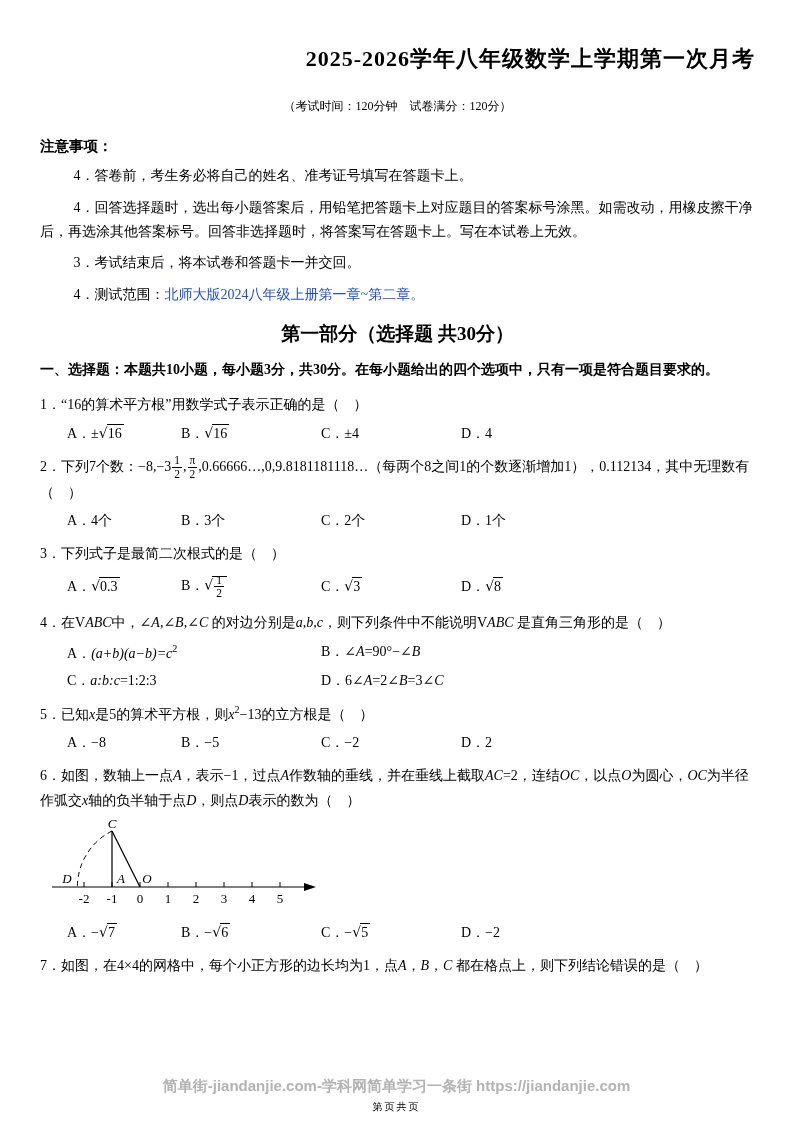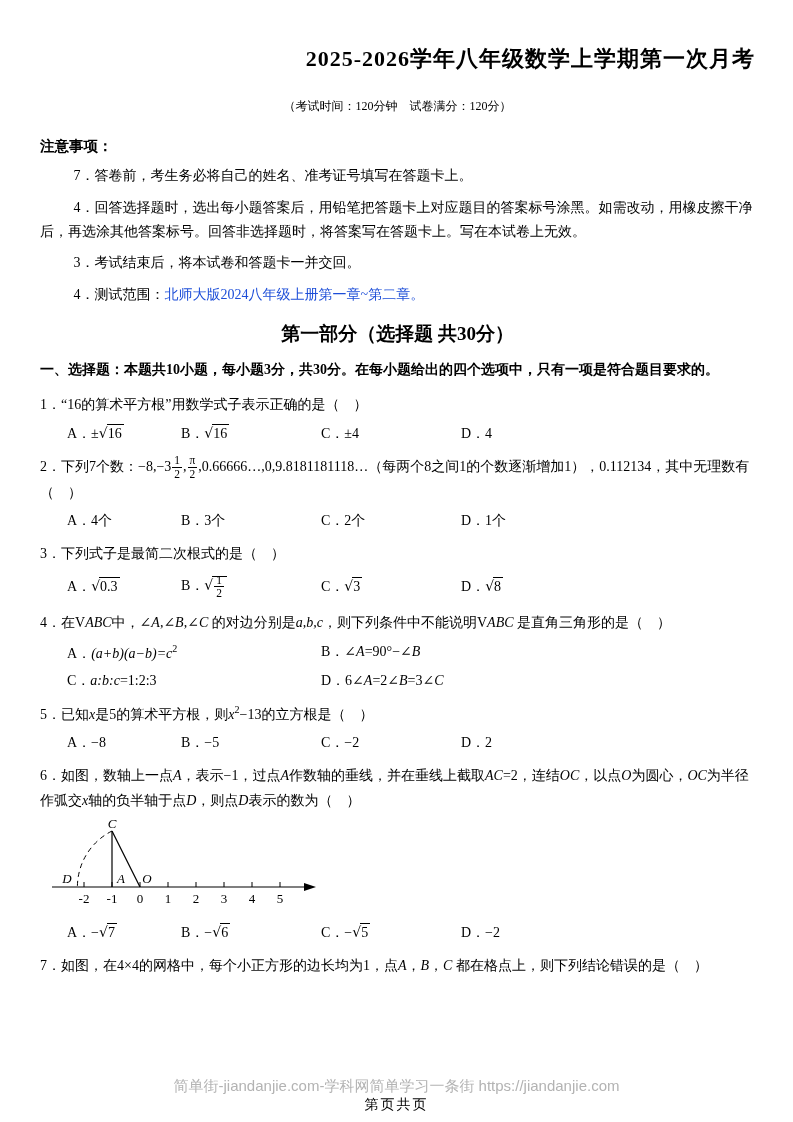--- a/index.html
+++ b/index.html
@@ -29,33 +29,33 @@
   .frac .fnum{border-bottom:1px solid #000;padding:0 2px;}
   .frac .fden{padding:0 2px;}
   .sqrt{display:inline-block;white-space:nowrap;}
   .sqrt .rt{font-family:"DejaVu Sans",sans-serif;}
   .sqrt .rad{border-top:1px solid #000;padding:1px 2px 0 1px;margin-left:-1px;}
   .red{color:#1d4ed8;}
   .fig6{margin:4px 0 0 0;display:block;}
   .fig6 text{font-family:"Liberation Serif",serif;font-size:13px;}
   .fig6 text.it{font-style:italic;}
   .footer-site{position:absolute;left:0;right:0;bottom:26px;text-align:center;
-               color:#b3b3b3;font-size:15px;font-family:"Liberation Sans","DejaVu Sans",sans-serif;}
-  .footer-page{position:absolute;left:0;right:0;bottom:8px;text-align:center;font-size:14px;letter-spacing:2px;}
+               color:#b3b3b3;font-size:15px;font-family:"Liberation Sans","DejaVu Sans",sans-serif;font-weight:bold;}
+  .footer-page{position:absolute;left:0;right:0;bottom:8px;text-align:center;font-size:10px;letter-spacing:2px;}
 </style>
 </head>
 <body>
 
 <div class="content">
 
   <h1 class="title">2025-2026学年八年级数学上学期第一次月考</h1>
   <div class="subtitle">（考试时间：120分钟　试卷满分：120分）</div>
 
   <div class="notes-heading">注意事项：</div>
-  <div class="note">7．答卷前，考生务必将自己的姓名、准考证号填写在答题卡上。</div>
+  <div class="note">4．答卷前，考生务必将自己的姓名、准考证号填写在答题卡上。</div>
   <div class="note">4．回答选择题时，选出每小题答案后，用铅笔把答题卡上对应题目的答案标号涂黑。如需改动，用橡皮擦干净后，再选涂其他答案标号。回答非选择题时，将答案写在答题卡上。写在本试卷上无效。</div>
   <div class="note">3．考试结束后，将本试卷和答题卡一并交回。</div>
   <div class="note">4．测试范围：<span class="red">北师大版2024八年级上册第一章~第二章。</span></div>
 
   <h2 class="section-title">第一部分（选择题 共30分）</h2>
   <div class="intro">一、选择题：本题共10小题，每小题3分，共30分。在每小题给出的四个选项中，只有一项是符合题目要求的。</div>
 
   <div class="question">
     <div class="stem">1．“16的算术平方根”用数学式子表示正确的是（　）</div>
     <div class="opts opts-4">

